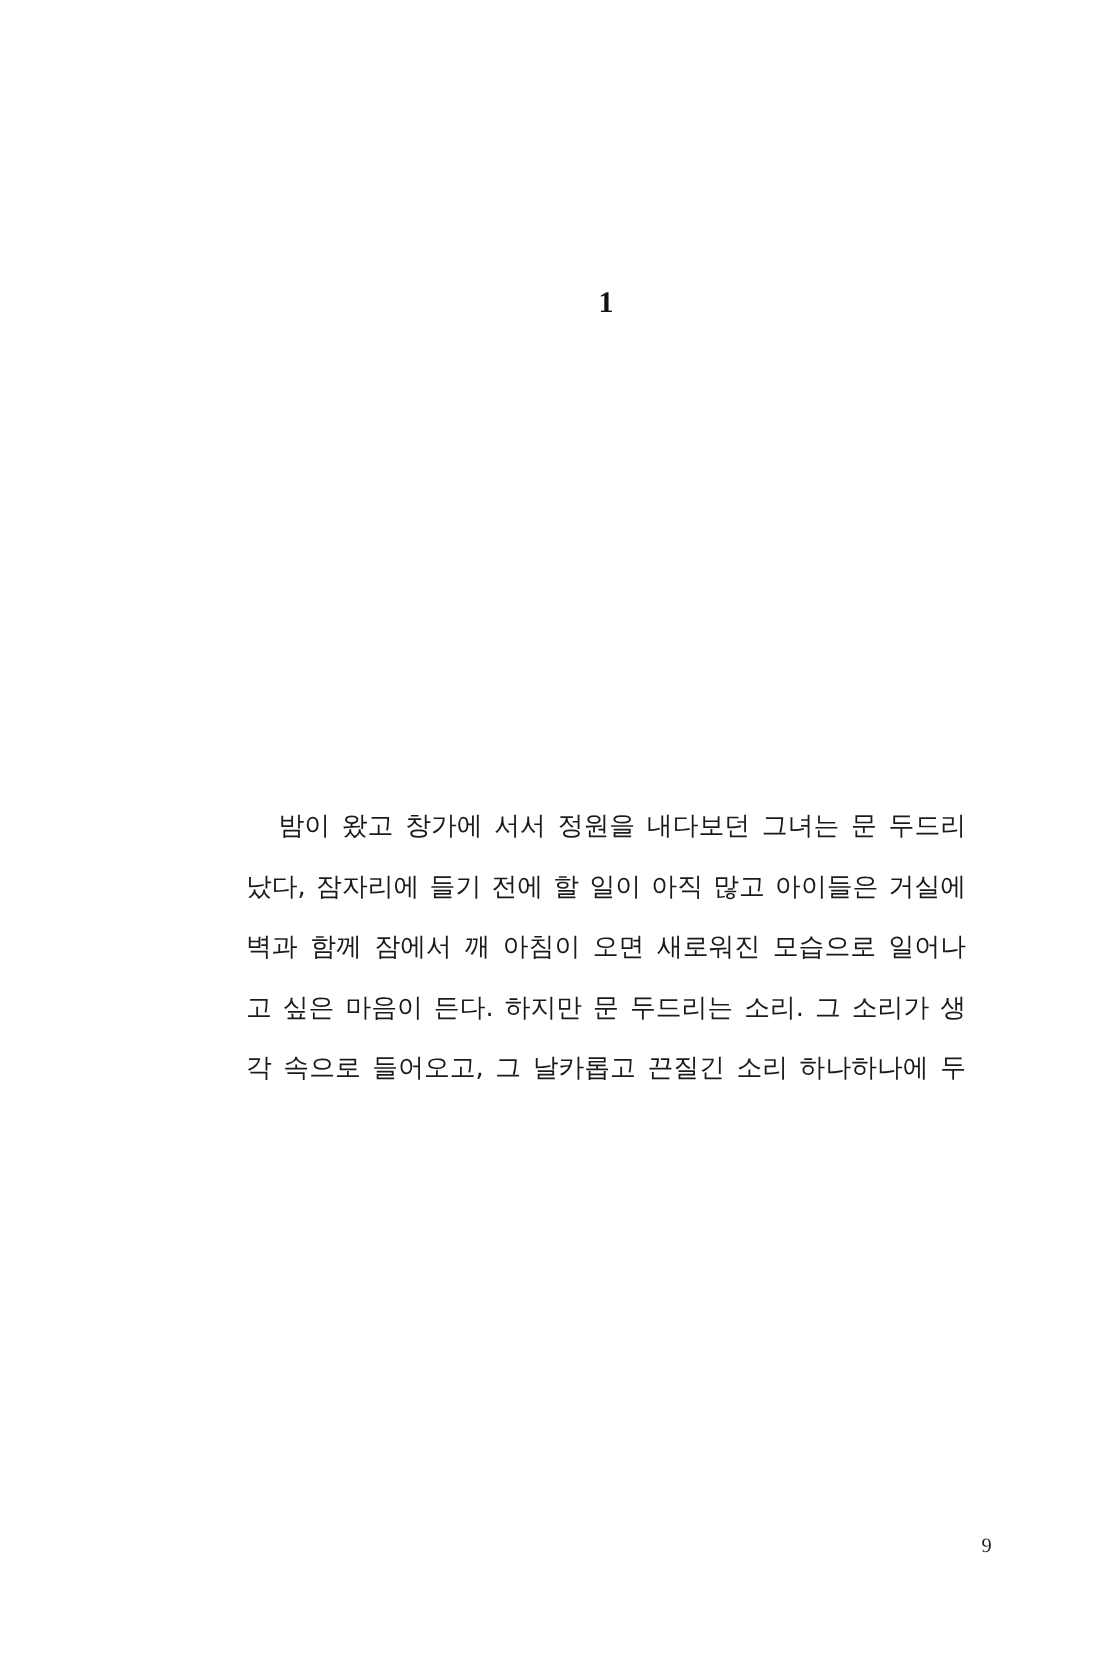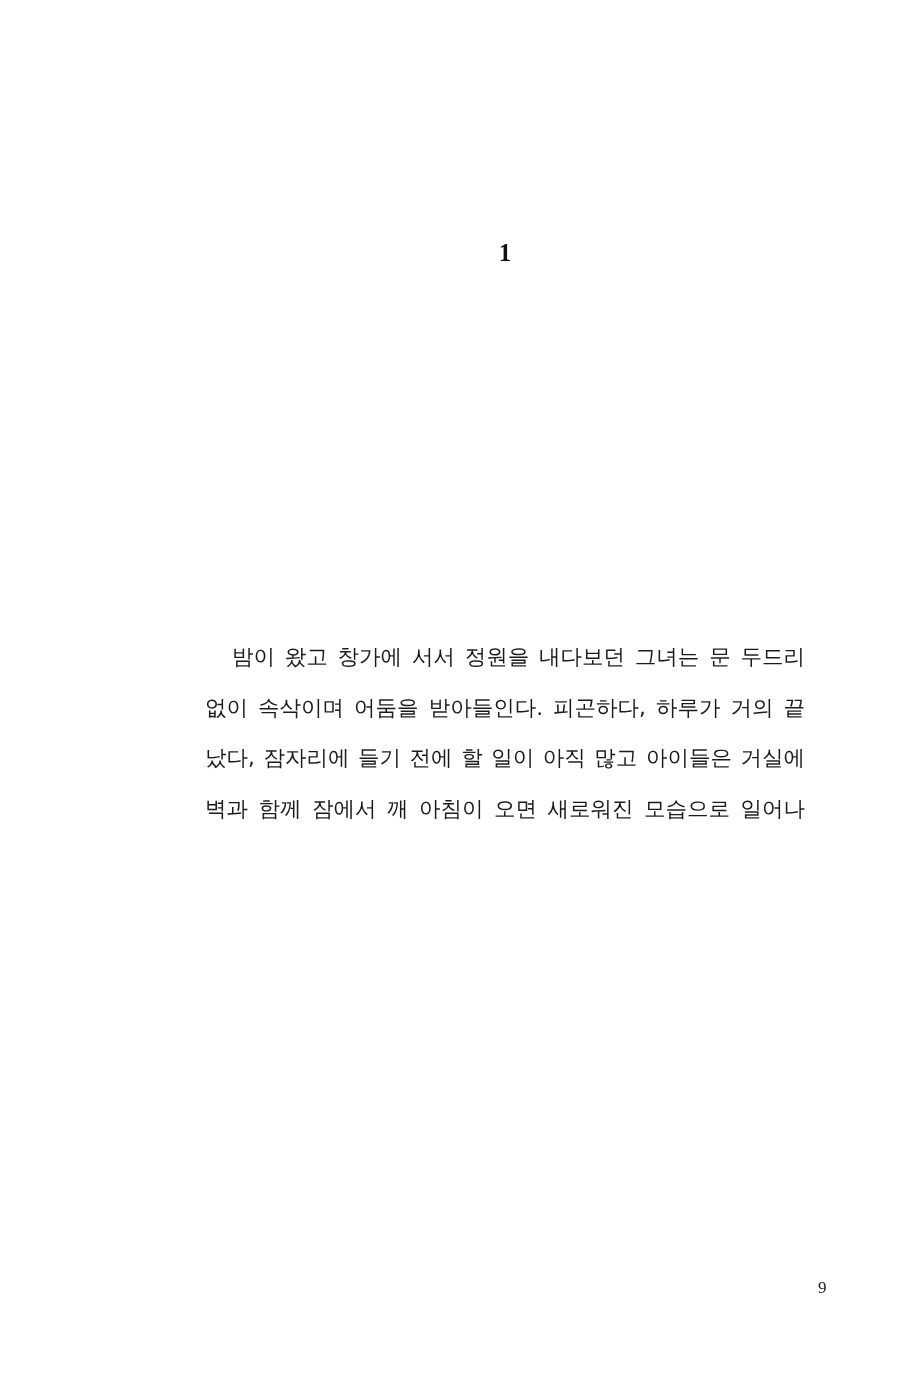--- a/index.html
+++ b/index.html
@@ -29,21 +29,21 @@
       text-align: center;
       font-family: "Liberation Serif", "DejaVu Serif", serif;
       font-weight: bold;
       font-size: 25px;
       line-height: 34px;
       color: #111111;
     }
     .body-text {
       position: absolute;
       left: 205px;
-      top: 636px;
+      top: 668px;
       width: 600px;
     }
     .text-line {
       display: block;
       height: 50.5px;
       line-height: 42px;
       font-family: "DejaVu Sans", "Liberation Sans", sans-serif;
       font-size: 21.5px;
       color: #1a1a1a;
       white-space: nowrap;
@@ -65,19 +65,20 @@
     }
   </style>
 </head>
 <body>
 
 <div class="page">
   <div class="chapter-number">1</div>
 
   <div class="body-text">
     <span class="text-line first">밤이 왔고 창가에 서서 정원을 내다보던 그녀는 문 두드리</span>
-    <span class="text-line">없이 속삭이며 어둠을 받아들인다. 피곤하다, 하루가 거의 끝</span>
     <span class="text-line">났다, 잠자리에 들기 전에 할 일이 아직 많고 아이들은 거실에</span>
     <span class="text-line">벽과 함께 잠에서 깨 아침이 오면 새로워진 모습으로 일어나</span>
+    <span class="text-line">고 싶은 마음이 든다. 하지만 문 두드리는 소리. 그 소리가 생</span>
+    <span class="text-line">각 속으로 들어오고, 그 날카롭고 끈질긴 소리 하나하나에 두</span>
   </div>
 
   <div class="page-number">9</div>
 </div>
 
 </body></html>

